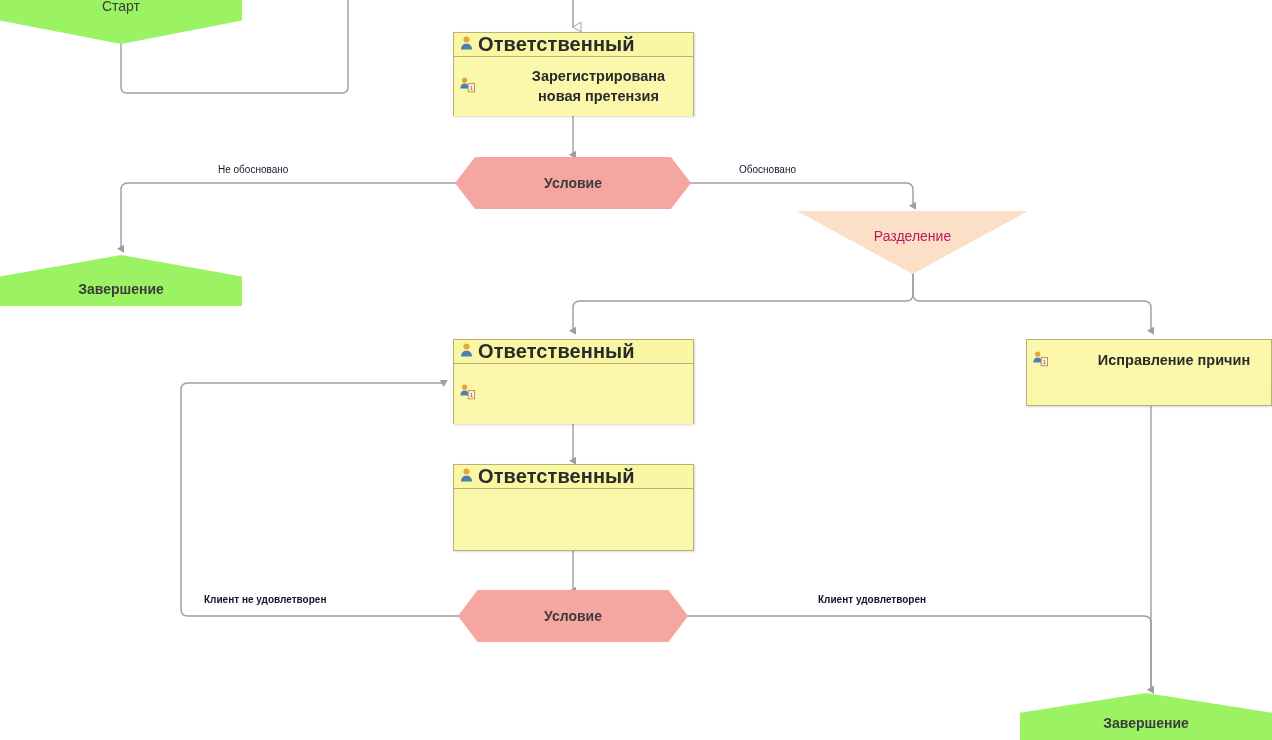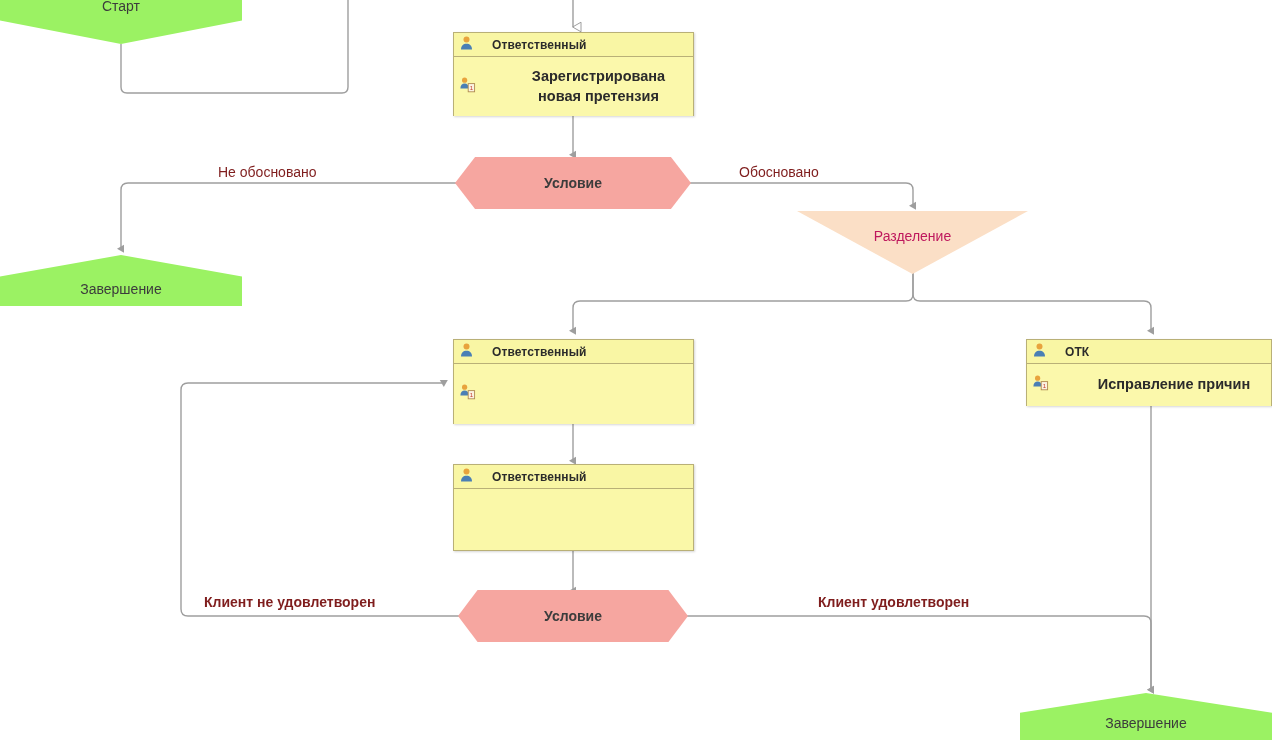--- a/index.html
+++ b/index.html
@@ -40,24 +40,24 @@
     position: relative;
     height: 24px;
     border-bottom: 1px solid #b9b077;
     background: #f9f6a4;
     display: flex;
     align-items: center;
     padding-left: 6px;
     box-sizing: border-box;
   }
   .task-header-label {
-    font-size: 12px;
+    font-size: 20px;
     font-weight: 700;
     color: #2b2b2b;
-    margin-left: 19px;
+    margin-left: 5px;
     letter-spacing: 0.1px;
     white-space: nowrap;
   }
   .task-body {
     position: relative;
     display: flex;
     align-items: center;
     justify-content: center;
     background: #fbf8ab;
     box-sizing: border-box;
@@ -120,20 +120,21 @@
     clip-path: polygon(50% 0, 100% 42%, 100% 100%, 0 100%, 0 42%);
   }
   .end-label {
     position: absolute;
     bottom: 9px;
     left: 0;
     width: 100%;
     text-align: center;
     font-size: 14px;
     color: #3c3c3c;
+    font-weight: bold;
   }
 
   
   .split {
     background: #fbdfc6;
     -webkit-clip-path: polygon(0 0, 100% 0, 50% 100%);
     clip-path: polygon(0 0, 100% 0, 50% 100%);
   }
   .split-label {
     position: absolute;
@@ -141,22 +142,22 @@
     left: 0;
     width: 100%;
     text-align: center;
     font-size: 14px;
     color: #be185d;
   }
 
   
   .edge-label {
     position: absolute;
-    font-size: 14px;
-    color: #7f1d1d;
+    font-size: 10px;
+    color: #0f172a;
     white-space: nowrap;
   }
   .edge-label.bold { font-weight: 700; }
 </style>
 </head>
 <body>
 
 <div id="canvas">
 
   <svg id="edges" viewBox="0 0 1272 740" xmlns="http://www.w3.org/2000/svg">
@@ -250,29 +251,20 @@
           <circle cx="4.6" cy="3.2" r="2.6" fill="#e8a33d"></circle>
           <path d="M0.4,11.6 C0.4,8.2 2.2,6.6 4.6,6.6 C7,6.6 8.8,8.2 8.8,11.6 Z" fill="#4a7fb5"></path>
           <rect x="8.2" y="6.6" width="6.4" height="8.2" fill="#fbf2e0" stroke="#b08a50" stroke-width="0.9"></rect>
           <text x="11.4" y="12.8" font-size="6" fill="#c0392b" text-anchor="middle" font-family="sans-serif">1</text>
         </svg>
       </span>
     </div>
   </div>
 
   <div class="node task" style="left:1026px; top:339px; width:246px; height:67px;">
-    <div class="task-header">
-      <span class="icon-person">
-        <svg width="13" height="14" viewBox="0 0 13 14">
-          <circle cx="6.5" cy="3.6" r="3" fill="#e8a33d"></circle>
-          <path d="M1,13.5 C1,9.6 3.4,7.8 6.5,7.8 C9.6,7.8 12,9.6 12,13.5 Z" fill="#4a7fb5"></path>
-        </svg>
-      </span>
-      <span class="task-header-label">ОТК</span>
-    </div>
     <div class="task-body" style="height:42px;">
       <span class="icon-task">
         <svg width="16" height="16" viewBox="0 0 16 16">
           <circle cx="4.6" cy="3.2" r="2.6" fill="#e8a33d"></circle>
           <path d="M0.4,11.6 C0.4,8.2 2.2,6.6 4.6,6.6 C7,6.6 8.8,8.2 8.8,11.6 Z" fill="#4a7fb5"></path>
           <rect x="8.2" y="6.6" width="6.4" height="8.2" fill="#fbf2e0" stroke="#b08a50" stroke-width="0.9"></rect>
           <text x="11.4" y="12.8" font-size="6" fill="#c0392b" text-anchor="middle" font-family="sans-serif">1</text>
         </svg>
       </span>
       <span class="task-body-label">Исправление причин</span>

